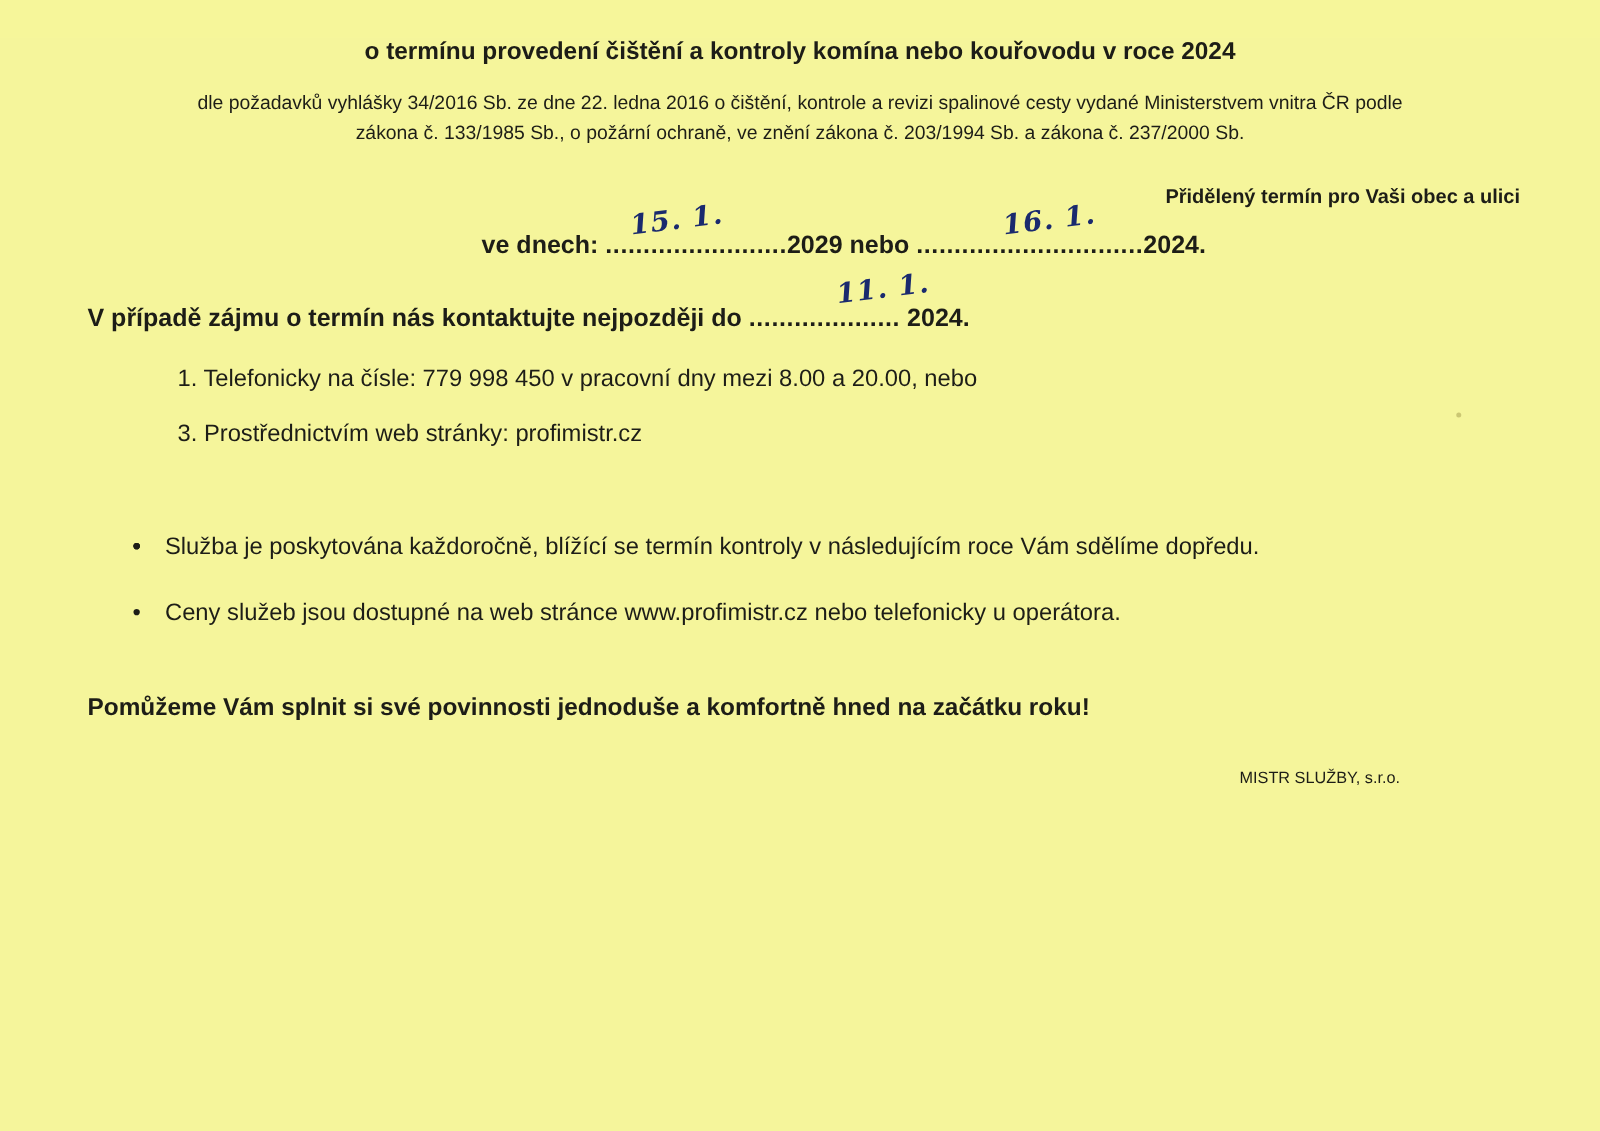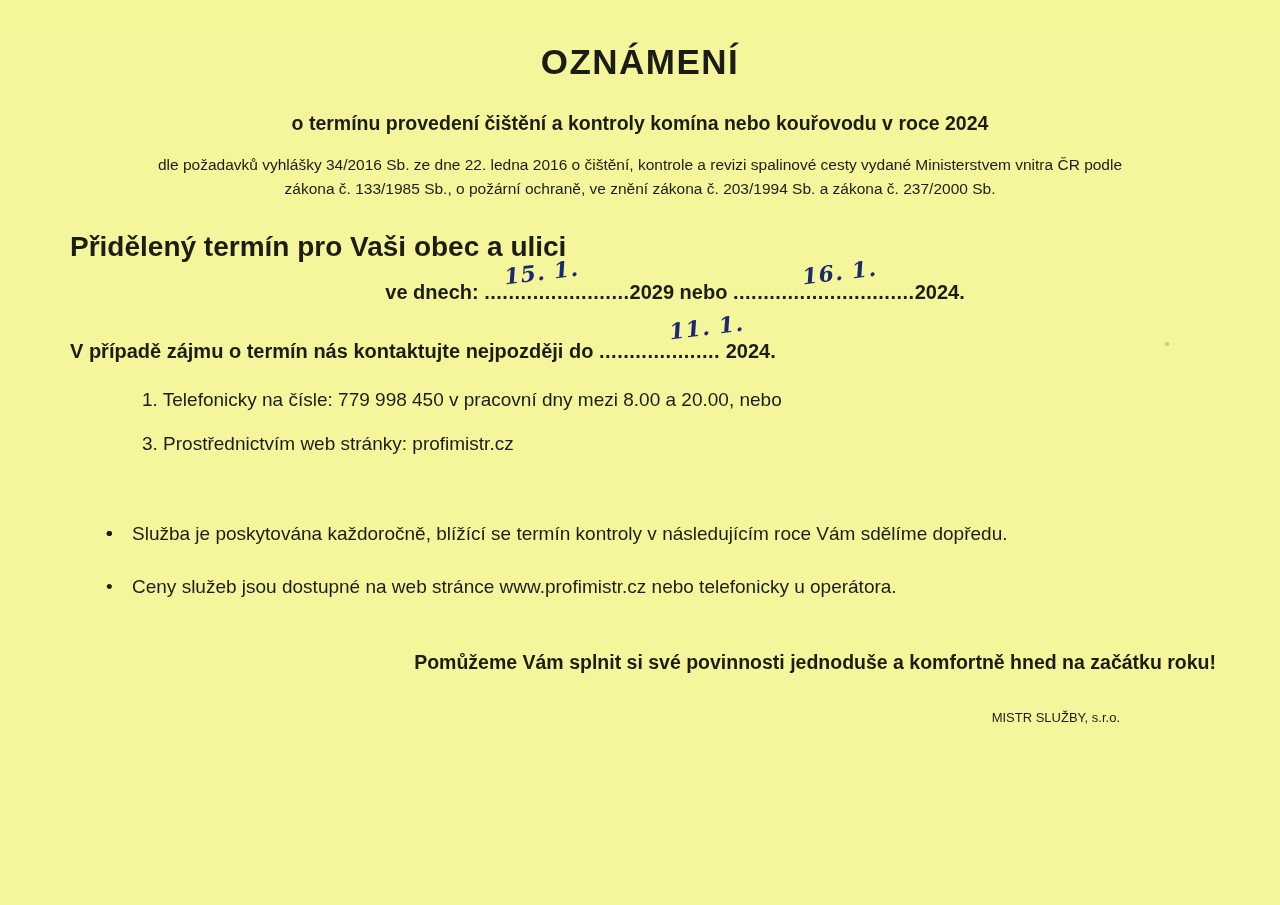--- a/index.html
+++ b/index.html
@@ -37,24 +37,25 @@
     margin-top: 30px;
   }
   .legal {
     text-align: center;
     font-size: 15.5px;
     line-height: 1.55;
     margin-top: 18px;
     padding: 0 10px;
   }
   .section-head {
-    font-size: 28px;
+    font-size: 16px;
     font-weight: bold;
     margin-top: 30px;
     padding-left: 6px;
+    text-align: right;
   }
   .dates-line {
     font-size: 20px;
     font-weight: bold;
     margin-top: 18px;
     text-align: center;
     padding-left: 70px;
     position: relative;
     white-space: nowrap;
   }
@@ -104,21 +105,20 @@
   ul.bullets li .bullet {
     position: absolute;
     left: 42px;
     top: 0;
   }
   .closing {
     font-size: 19.5px;
     font-weight: bold;
     margin-top: 52px;
     padding-left: 6px;
-    text-align: right;
   }
   .signature {
     font-size: 13px;
     text-align: right;
     margin-top: 36px;
     padding-right: 96px;
   }
   .speck {
     position: absolute;
     width: 4px;
@@ -126,21 +126,20 @@
     background: #b9b463;
     border-radius: 50%;
     opacity: .7;
   }
 </style>
 </head>
 <body>
 
 <div class="page">
 
-  <div class="title">OZNÁMENÍ</div>
 
   <div class="subtitle">o termínu provedení čištění a kontroly komína nebo kouřovodu v roce 2024</div>
 
   <div class="legal">
     <span>dle požadavků vyhlášky 34/2016 Sb. ze dne 22. ledna 2016 o čištění, kontrole a revizi spalinové cesty vydané Ministerstvem vnitra ČR podle</span>
     <br>
     <span>zákona č. 133/1985 Sb., o požární ochraně, ve znění zákona č. 203/1994 Sb. a zákona č. 237/2000 Sb.</span>
   </div>
 
   <div class="section-head">Přidělený termín pro Vaši obec a ulici</div>

